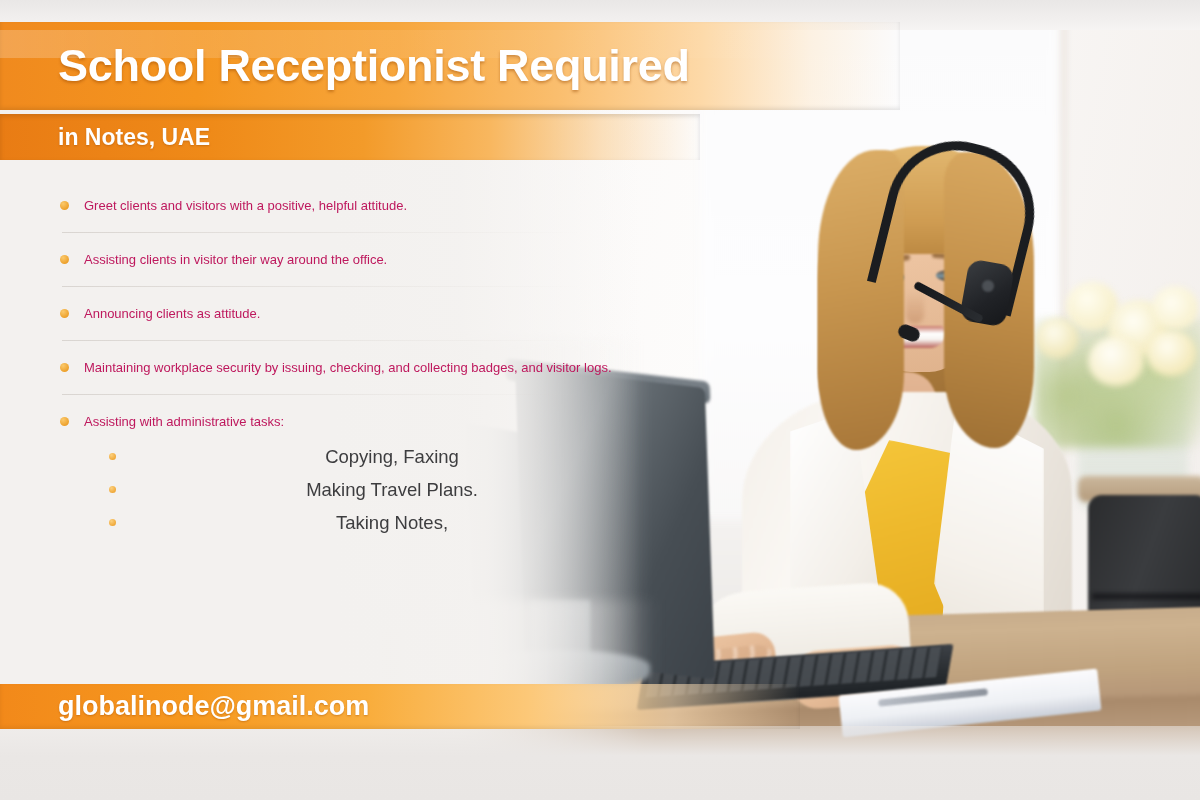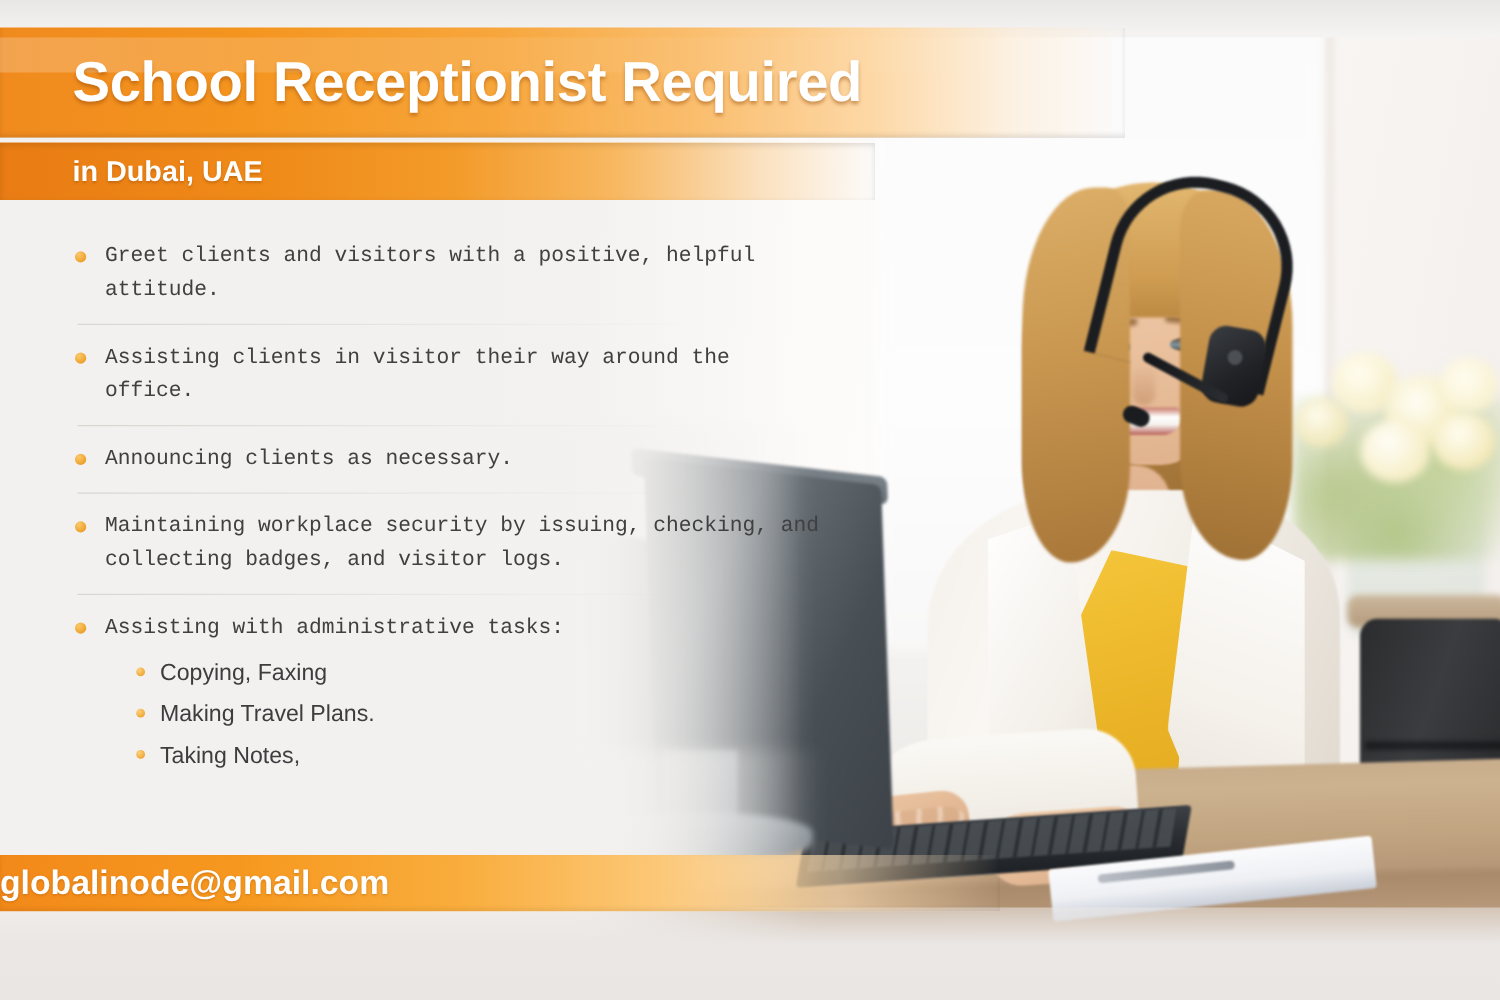--- a/index.html
+++ b/index.html
@@ -356,44 +356,44 @@
     margin-left: 58px; text-shadow: 0 1px 2px rgba(150,70,0,.40);
     white-space: nowrap;
   }
   .apply-text {
     color: #ffffff; font-size: 24px; font-weight: bold;
     margin-left: 58px; text-shadow: 0 1px 2px rgba(150,70,0,.40);
     white-space: nowrap;
   }
   .email-text {
     color: #ffffff; font-size: 27px; font-weight: bold;
-    text-shadow: 0 1px 2px rgba(150,70,0,.40);
+    margin-left: 58px; text-shadow: 0 1px 2px rgba(150,70,0,.40);
     white-space: nowrap;
   }
 
   
   .list {
     position: absolute; left: 56px; top: 192px; width: 600px;
   }
   .item { position: relative; padding: 0 0 0 28px; }
   .item-sep {
     height: 1px; width: 520px;
     background: linear-gradient(90deg, rgba(196,190,184,.55), rgba(214,209,204,.18) 72%, rgba(255,255,255,0));
     margin: 13px 0 13px 6px;
   }
   .dot {
     position: absolute; left: 4px; top: 9px;
     width: 9px; height: 9px; border-radius: 50%;
     background: radial-gradient(circle at 35% 30%, #fbc96b, #eda12c 70%, #e08f18);
   }
   .item-text {
-    color: #404040; font-size: 17px; line-height: 27px;
-    font-family: Liberation Mono, monospace;
-  }
-  .subitems { margin: 9px 0 0 22px; }
+    color: #be185d; font-size: 13px; line-height: 27px;
+    font-family: Liberation Sans, sans-serif;
+  }
+  .subitems { margin: 9px 0 0 22px; text-align: center; }
   .subitem { position: relative; padding: 0 0 0 22px; margin-bottom: 8px; }
   .subdot {
     position: absolute; left: 3px; top: 9px;
     width: 7px; height: 7px; border-radius: 50%;
     background: radial-gradient(circle at 35% 30%, #fcd07d, #f0a93a 70%, #e79a23);
   }
   .subitem-text { color: #3d3d3f; font-size: 18.5px; line-height: 25px; }
 </style>
 </head>
 <body>
@@ -470,40 +470,40 @@
     <div class="top-wash"></div>
     <div class="bottom-wash"></div>
   </div>
 
   <div class="band band-title">
     <div class="title-text">School Receptionist Required</div>
   </div>
   <div class="band-title-shine"></div>
 
   <div class="band band-sub">
-    <div class="sub-text">in Dubai, UAE</div>
+    <div class="sub-text">in Notes, UAE</div>
   </div>
 
   <div class="list">
 
     <div class="item">
       <span class="dot"></span>
       <div class="item-text">Greet clients and visitors with a positive, helpful attitude.</div>
     </div>
     <div class="item-sep"></div>
 
     <div class="item">
       <span class="dot"></span>
       <div class="item-text">Assisting clients in visitor their way around the office.</div>
     </div>
     <div class="item-sep"></div>
 
     <div class="item">
       <span class="dot"></span>
-      <div class="item-text">Announcing clients as necessary.</div>
+      <div class="item-text">Announcing clients as attitude.</div>
     </div>
     <div class="item-sep"></div>
 
     <div class="item">
       <span class="dot"></span>
       <div class="item-text">Maintaining workplace security by issuing, checking, and collecting badges, and visitor logs.</div>
     </div>
     <div class="item-sep"></div>
 
     <div class="item">

